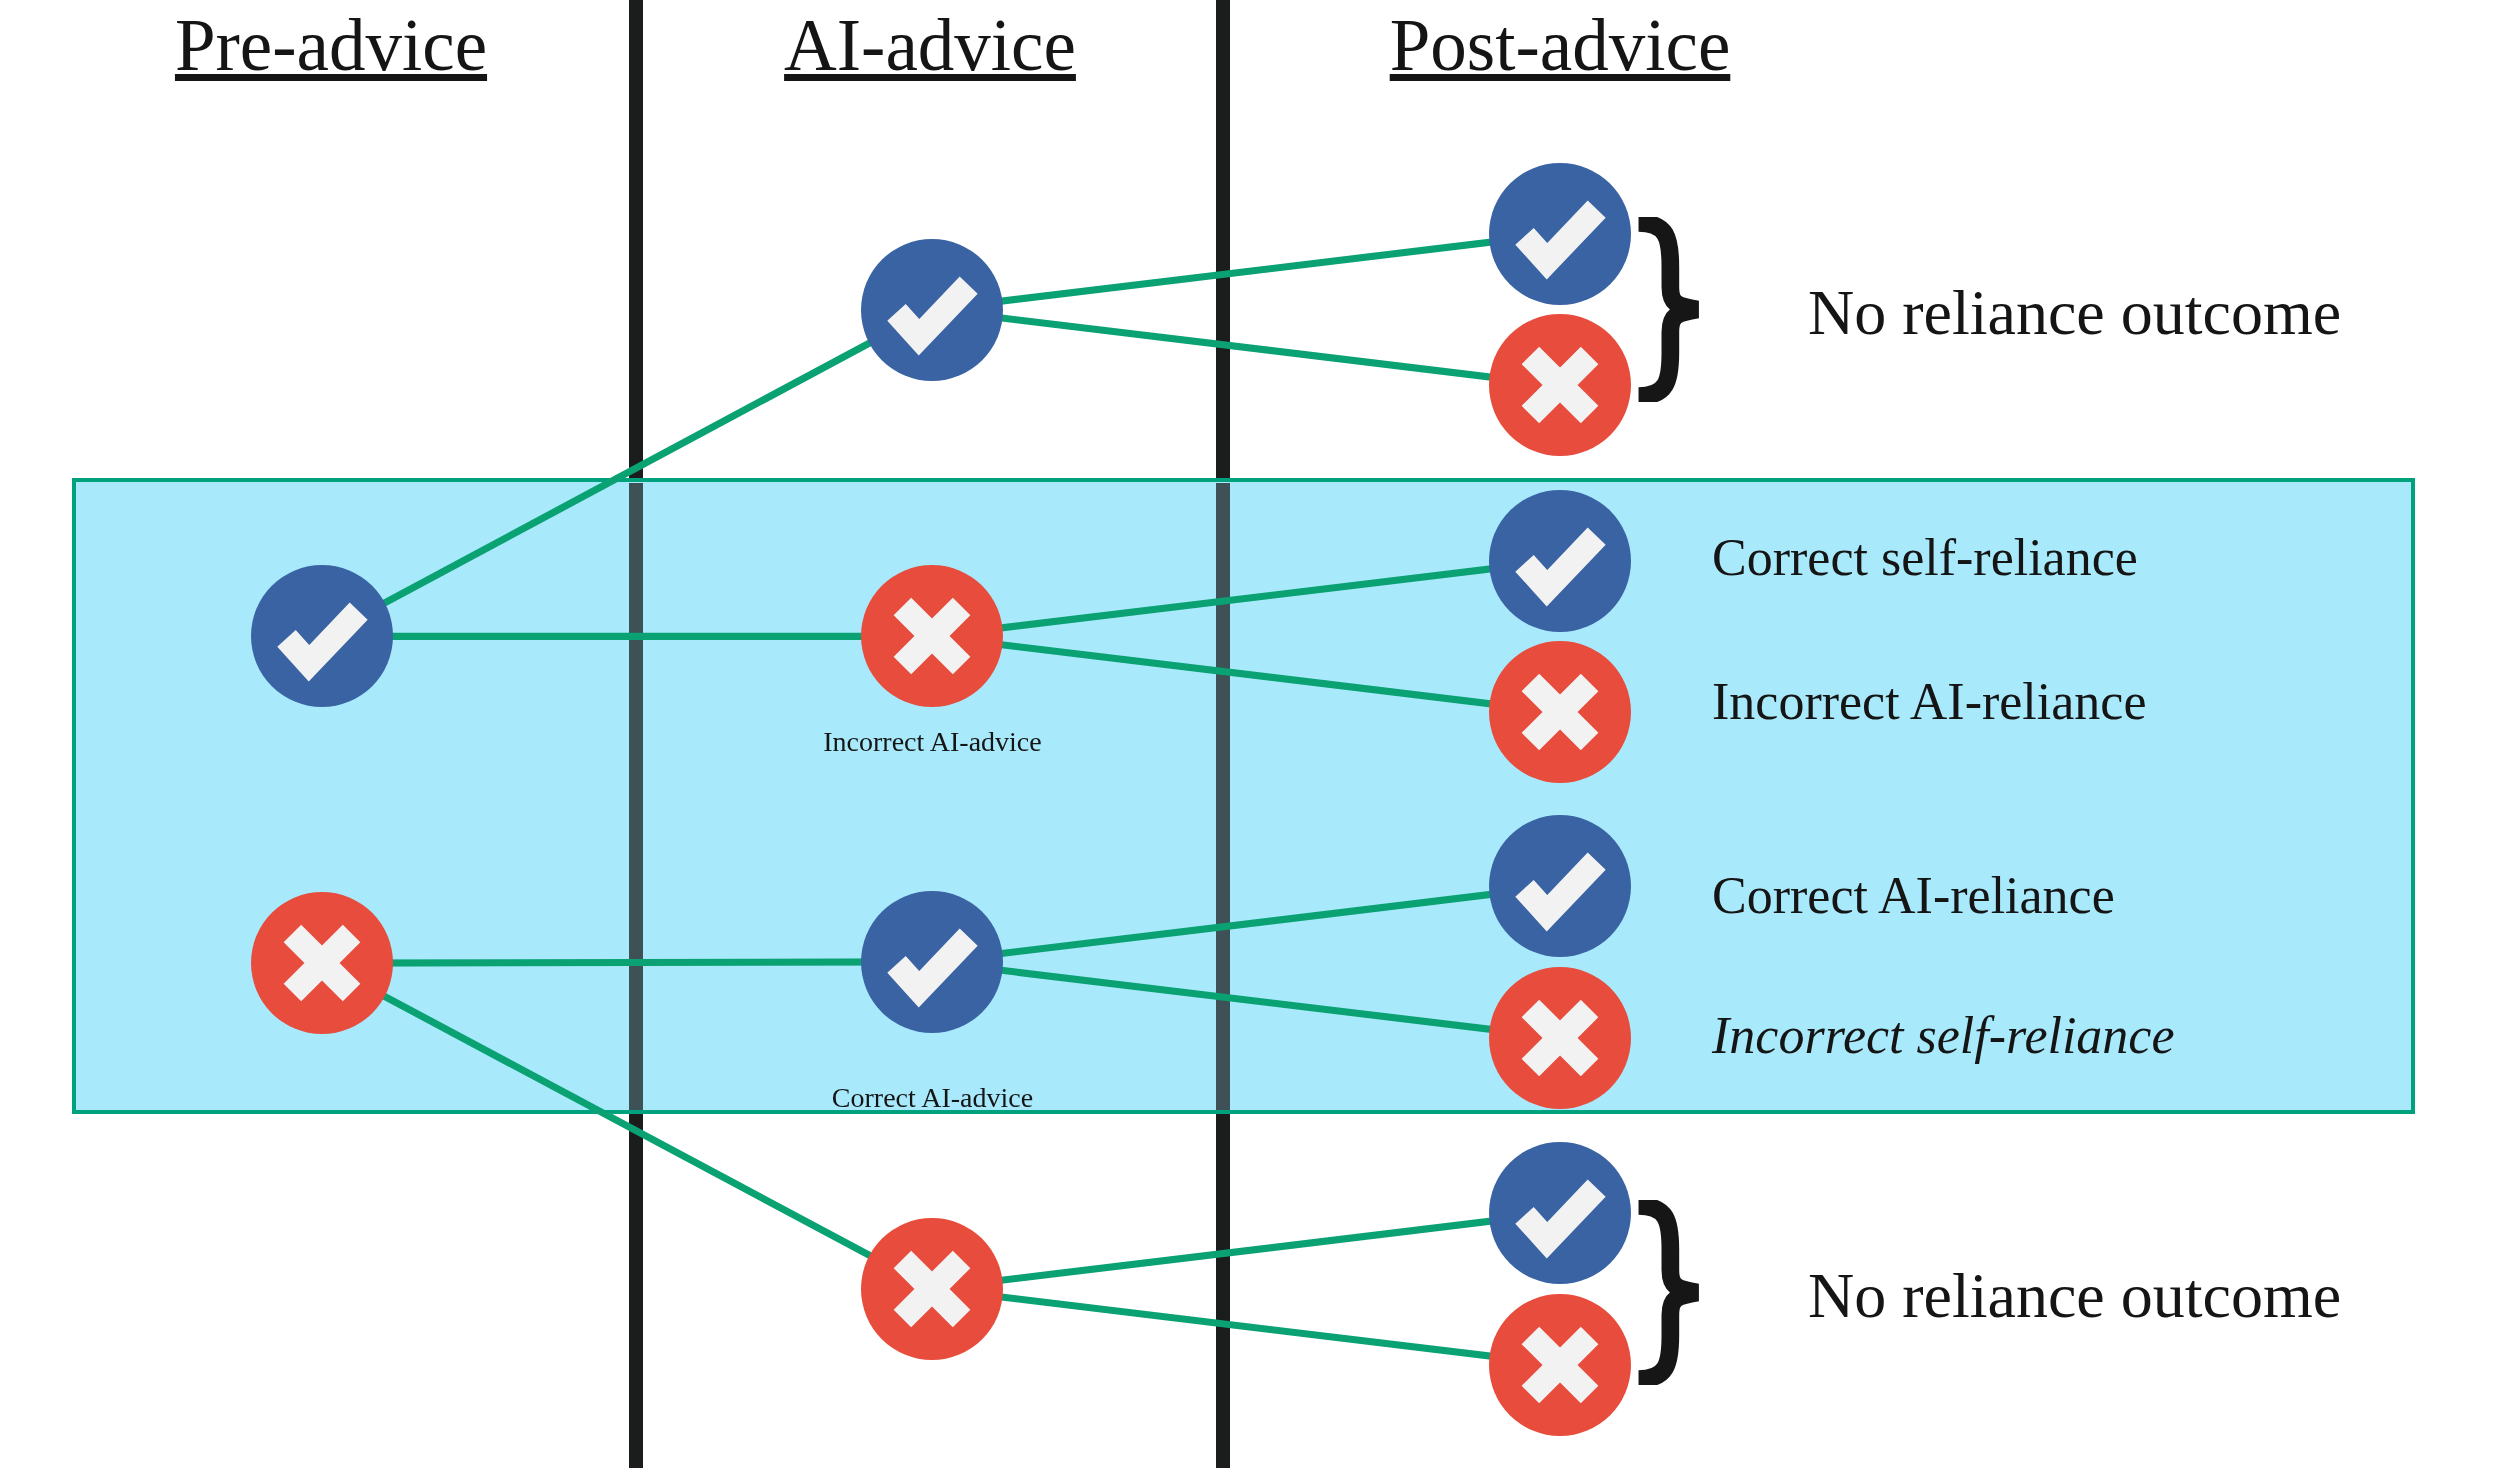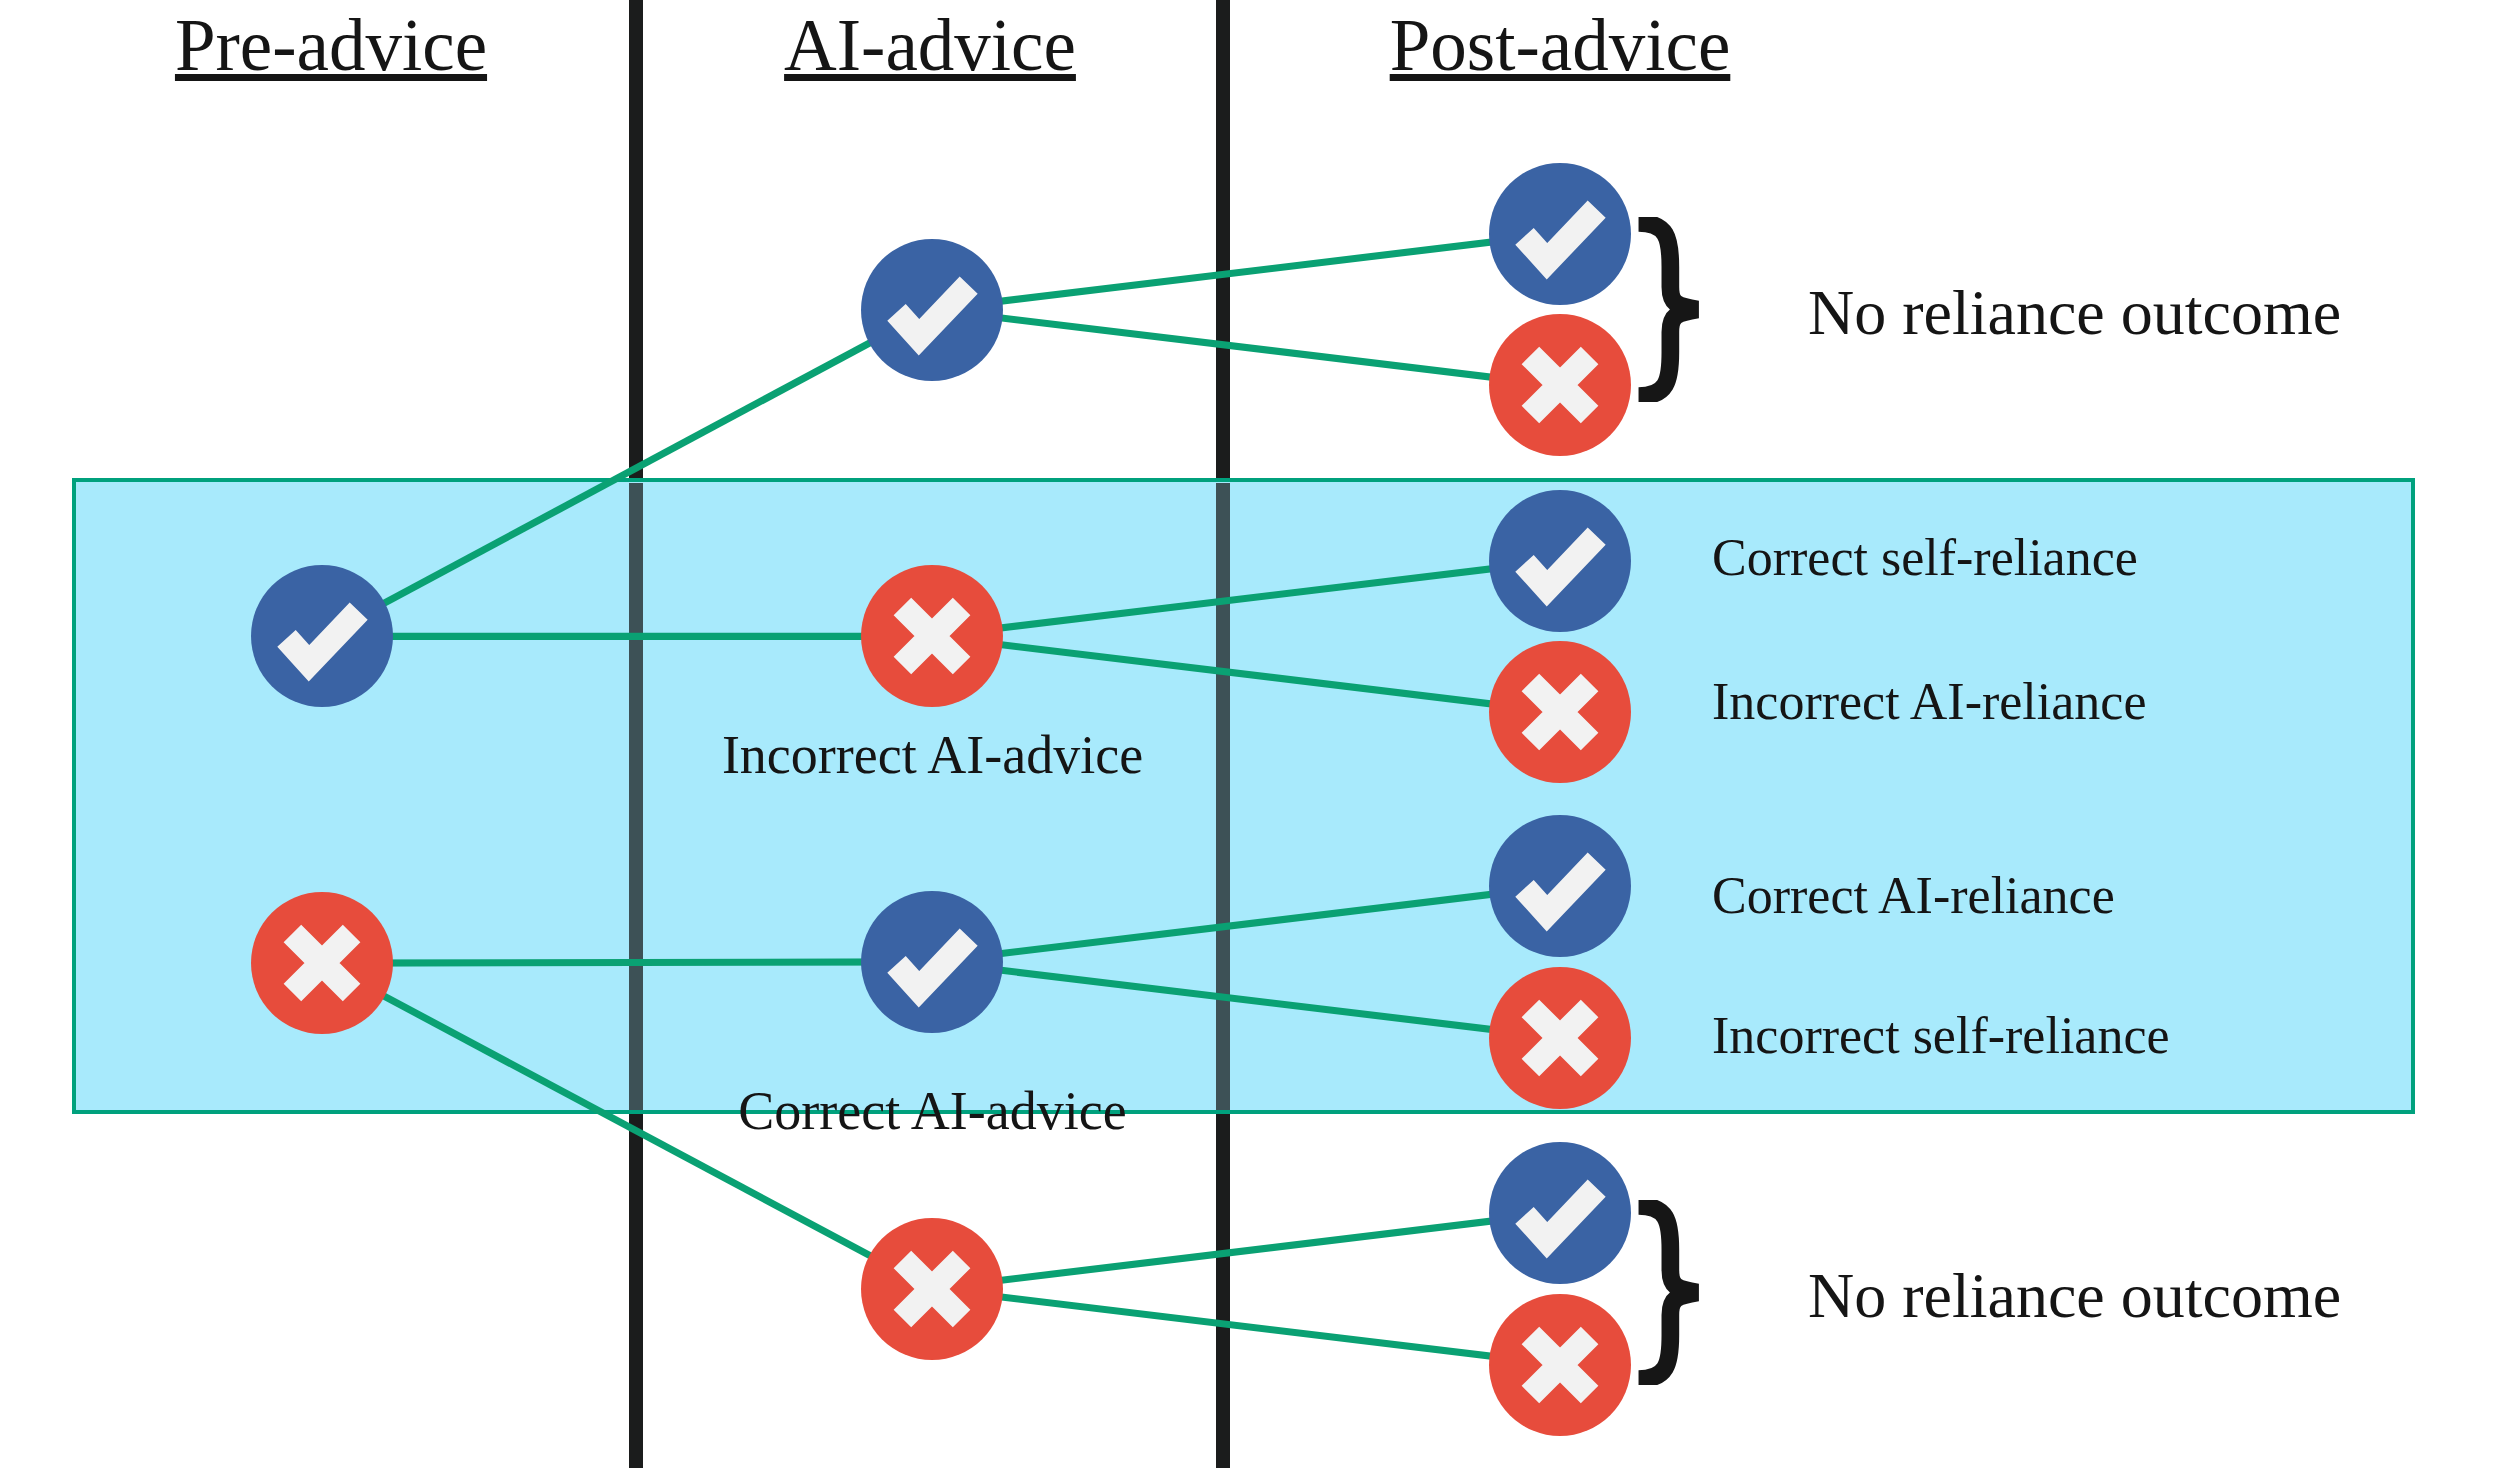--- a/index.html
+++ b/index.html
@@ -40,24 +40,24 @@
   #header-pre{left:331px;}
   #header-ai{left:930px;}
   #header-post{left:1560px;}
   .outcome-label{
     position:absolute;left:1712px;font-size:52px;line-height:1;
     white-space:nowrap;z-index:6;
   }
   #outcome-1{top:532px;}
   #outcome-2{top:676px;}
   #outcome-3{top:858px;margin-top:12px;}
-  #outcome-4{top:1010px;}
+  #outcome-4{top:1010px;font-style:italic;}
   .sub-label{
     position:absolute;left:666px;width:533px;text-align:center;
-    font-size:54px;line-height:1;white-space:nowrap;z-index:6;
+    font-size:28px;line-height:1;white-space:nowrap;z-index:6;
   }
   #sublabel-mid{top:728px;}
   #sublabel-bottom{top:1084px;}
   .brace{
     position:absolute;left:1635px;width:66px;height:185px;z-index:6;
   }
   #brace-top{top:217px;}
   #brace-bottom{top:1200px;}
   .brace-label{
     position:absolute;left:1808px;font-size:64px;line-height:1;

